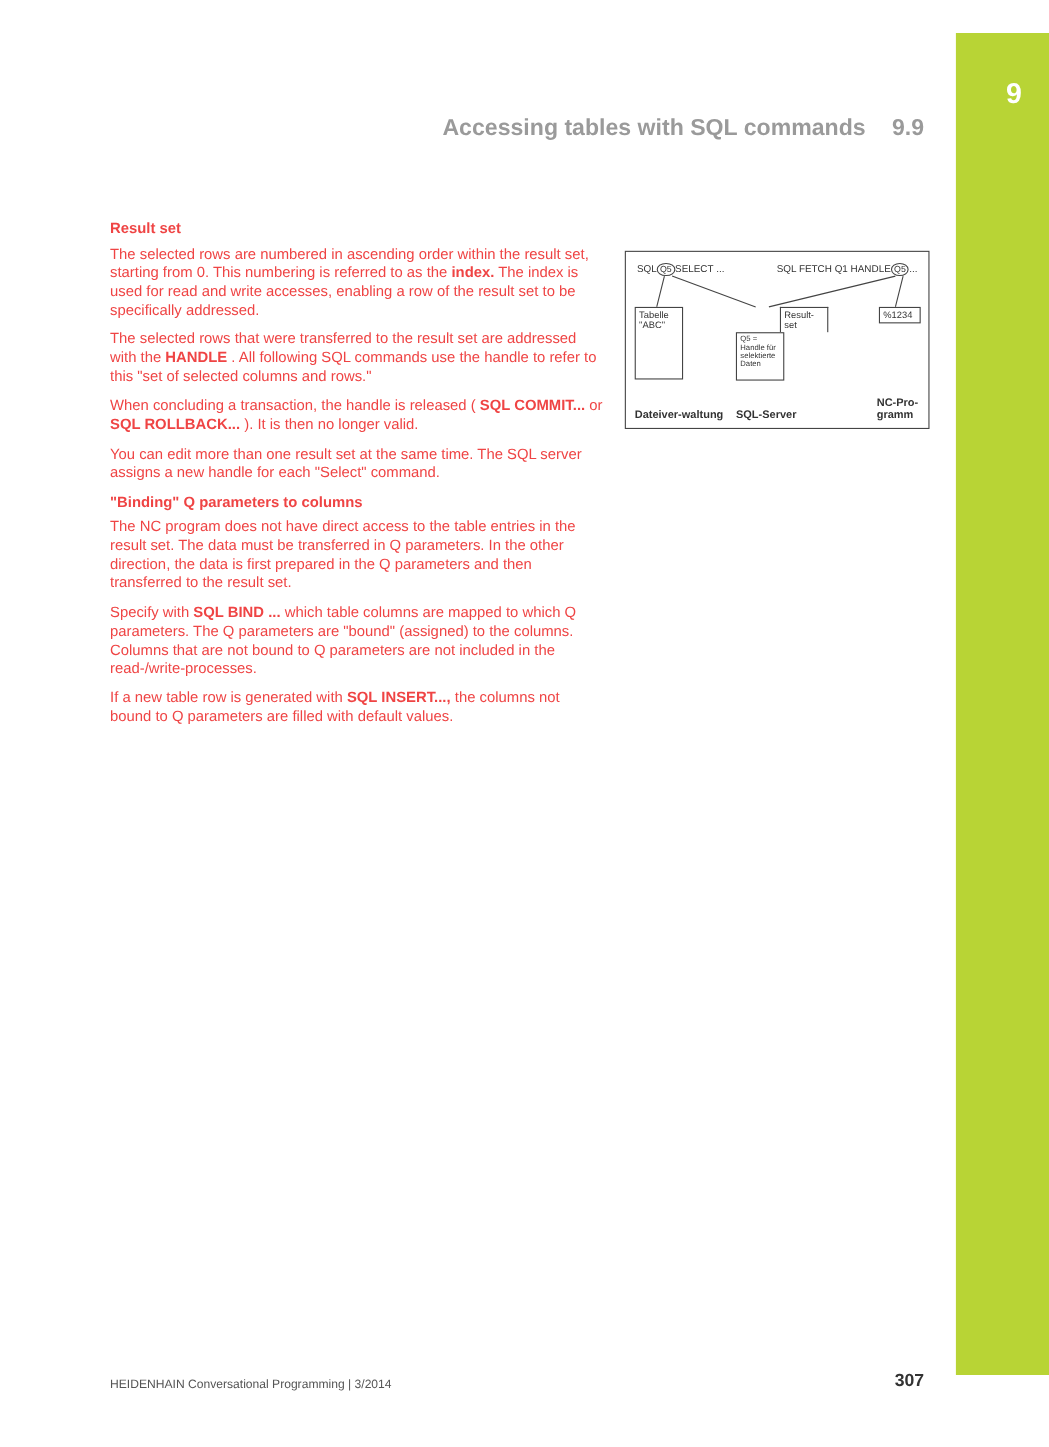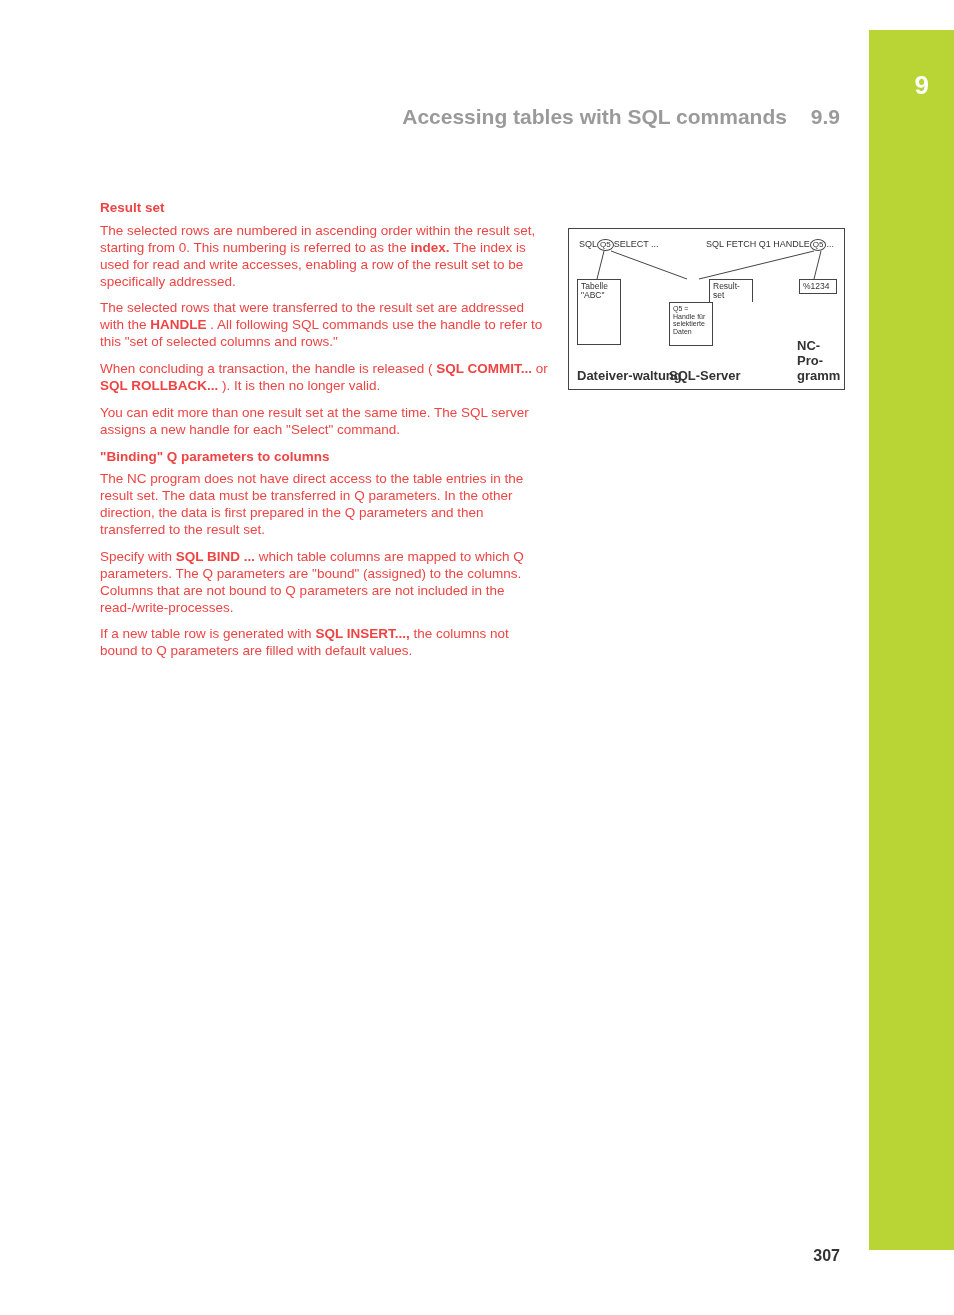--- a/index.html
+++ b/index.html
@@ -104,21 +104,21 @@
     line-height: 1.1;
   }
   .diagram .box.tabelle { top: 50px; left: 8px; width: 36px; height: 60px; }
   .diagram .box.resultset { top: 50px; left: 100px; width: 36px; height: 18px; border-bottom: none; text-align:left;margin-left:40px; }
   .diagram .box.handle { top: 73px; left: 100px; width: 36px; height: 38px; font-size: 7px; }
   .diagram .box.prog { top: 50px; left: 230px; width: 30px; }
   .diagram .caption {
     position: absolute;
     bottom: 6px;
     font-weight: bold;
-    font-size: 13px;
+    font-size: 10px;
   }
   .diagram .cap-left { left: 8px; }
   .diagram .cap-mid { left: 100px; }
   .diagram .cap-right { left: 228px; }
 
   .footer {
     position: absolute;
     bottom: 50px;
     left: 100px;
     width: 740px;
@@ -197,14 +197,15 @@
   <div class="box tabelle">Tabelle "ABC"</div>
   <div class="box resultset">Result-set</div>
   <div class="box handle">Q5 = Handle für selektierte Daten</div>
   <div class="box prog">%1234</div>
   <div class="caption cap-left">Dateiver-waltung</div>
   <div class="caption cap-mid">SQL-Server</div>
   <div class="caption cap-right">NC-Pro-gramm</div>
 </div>
 
 <div class="footer">
+  <div>HEIDENHAIN Conversational Programming | 3/2014</div>
   <div class="pagenum">307</div>
 </div>
 
 </body></html>

